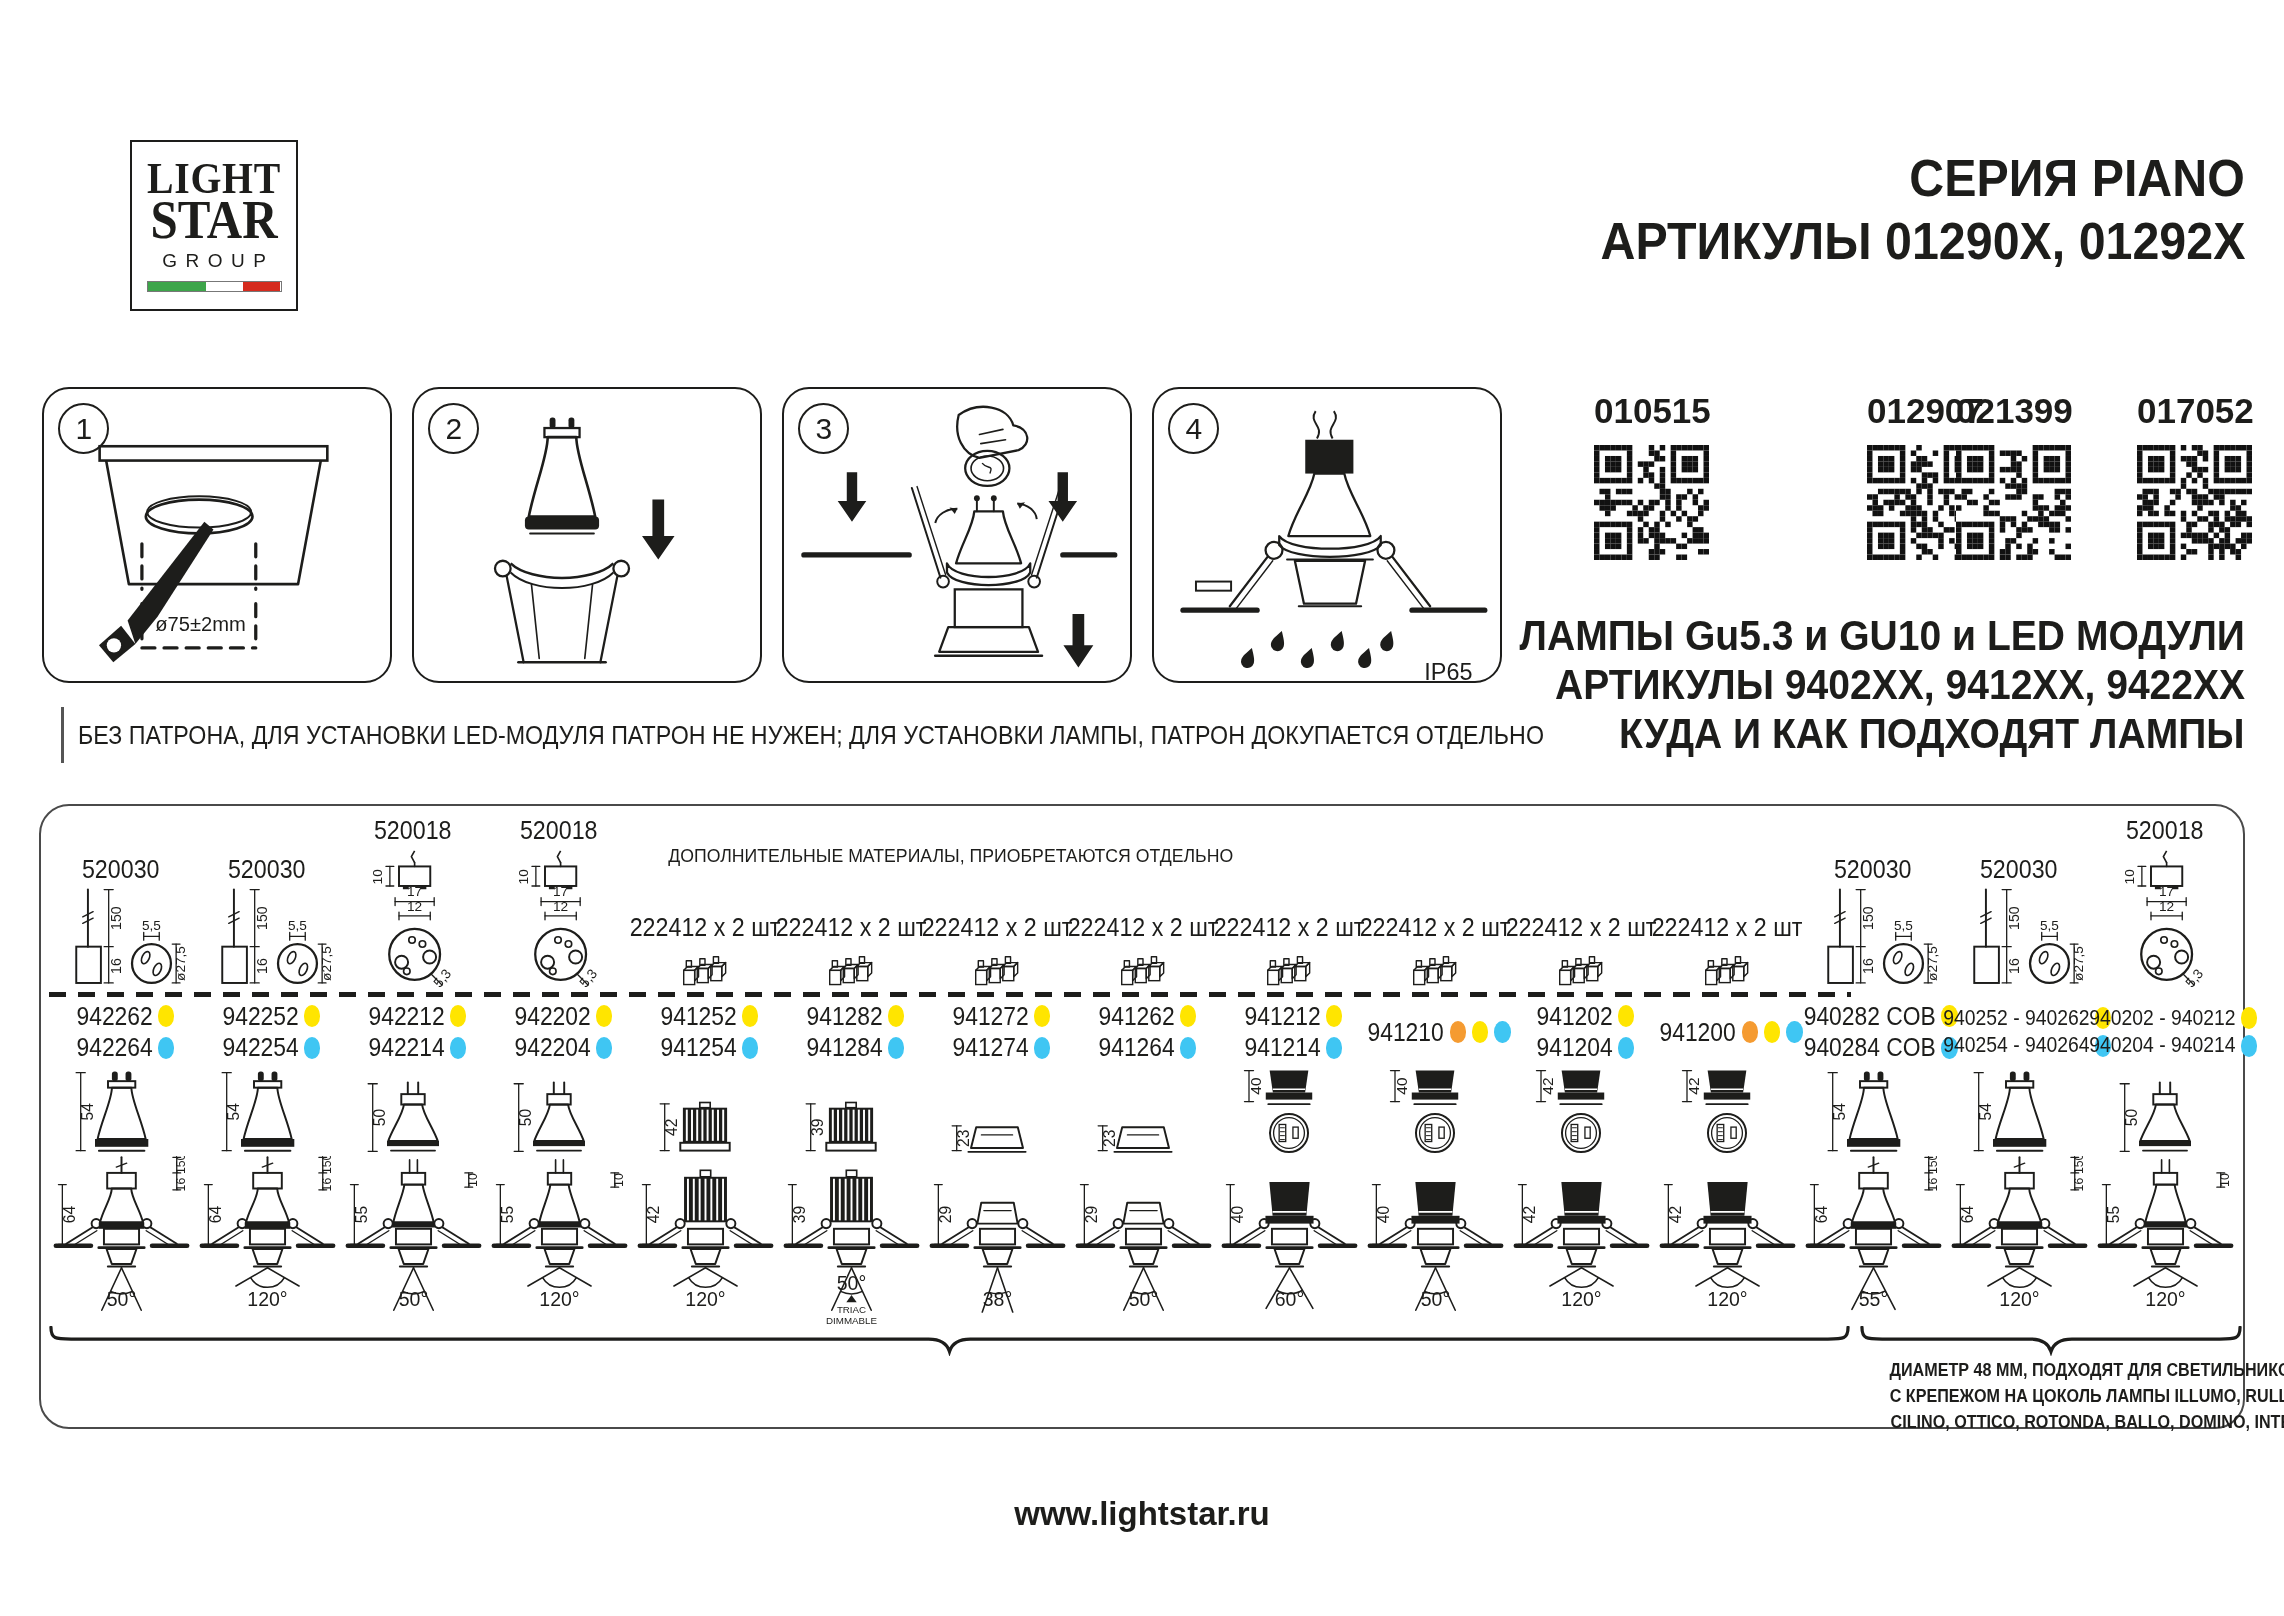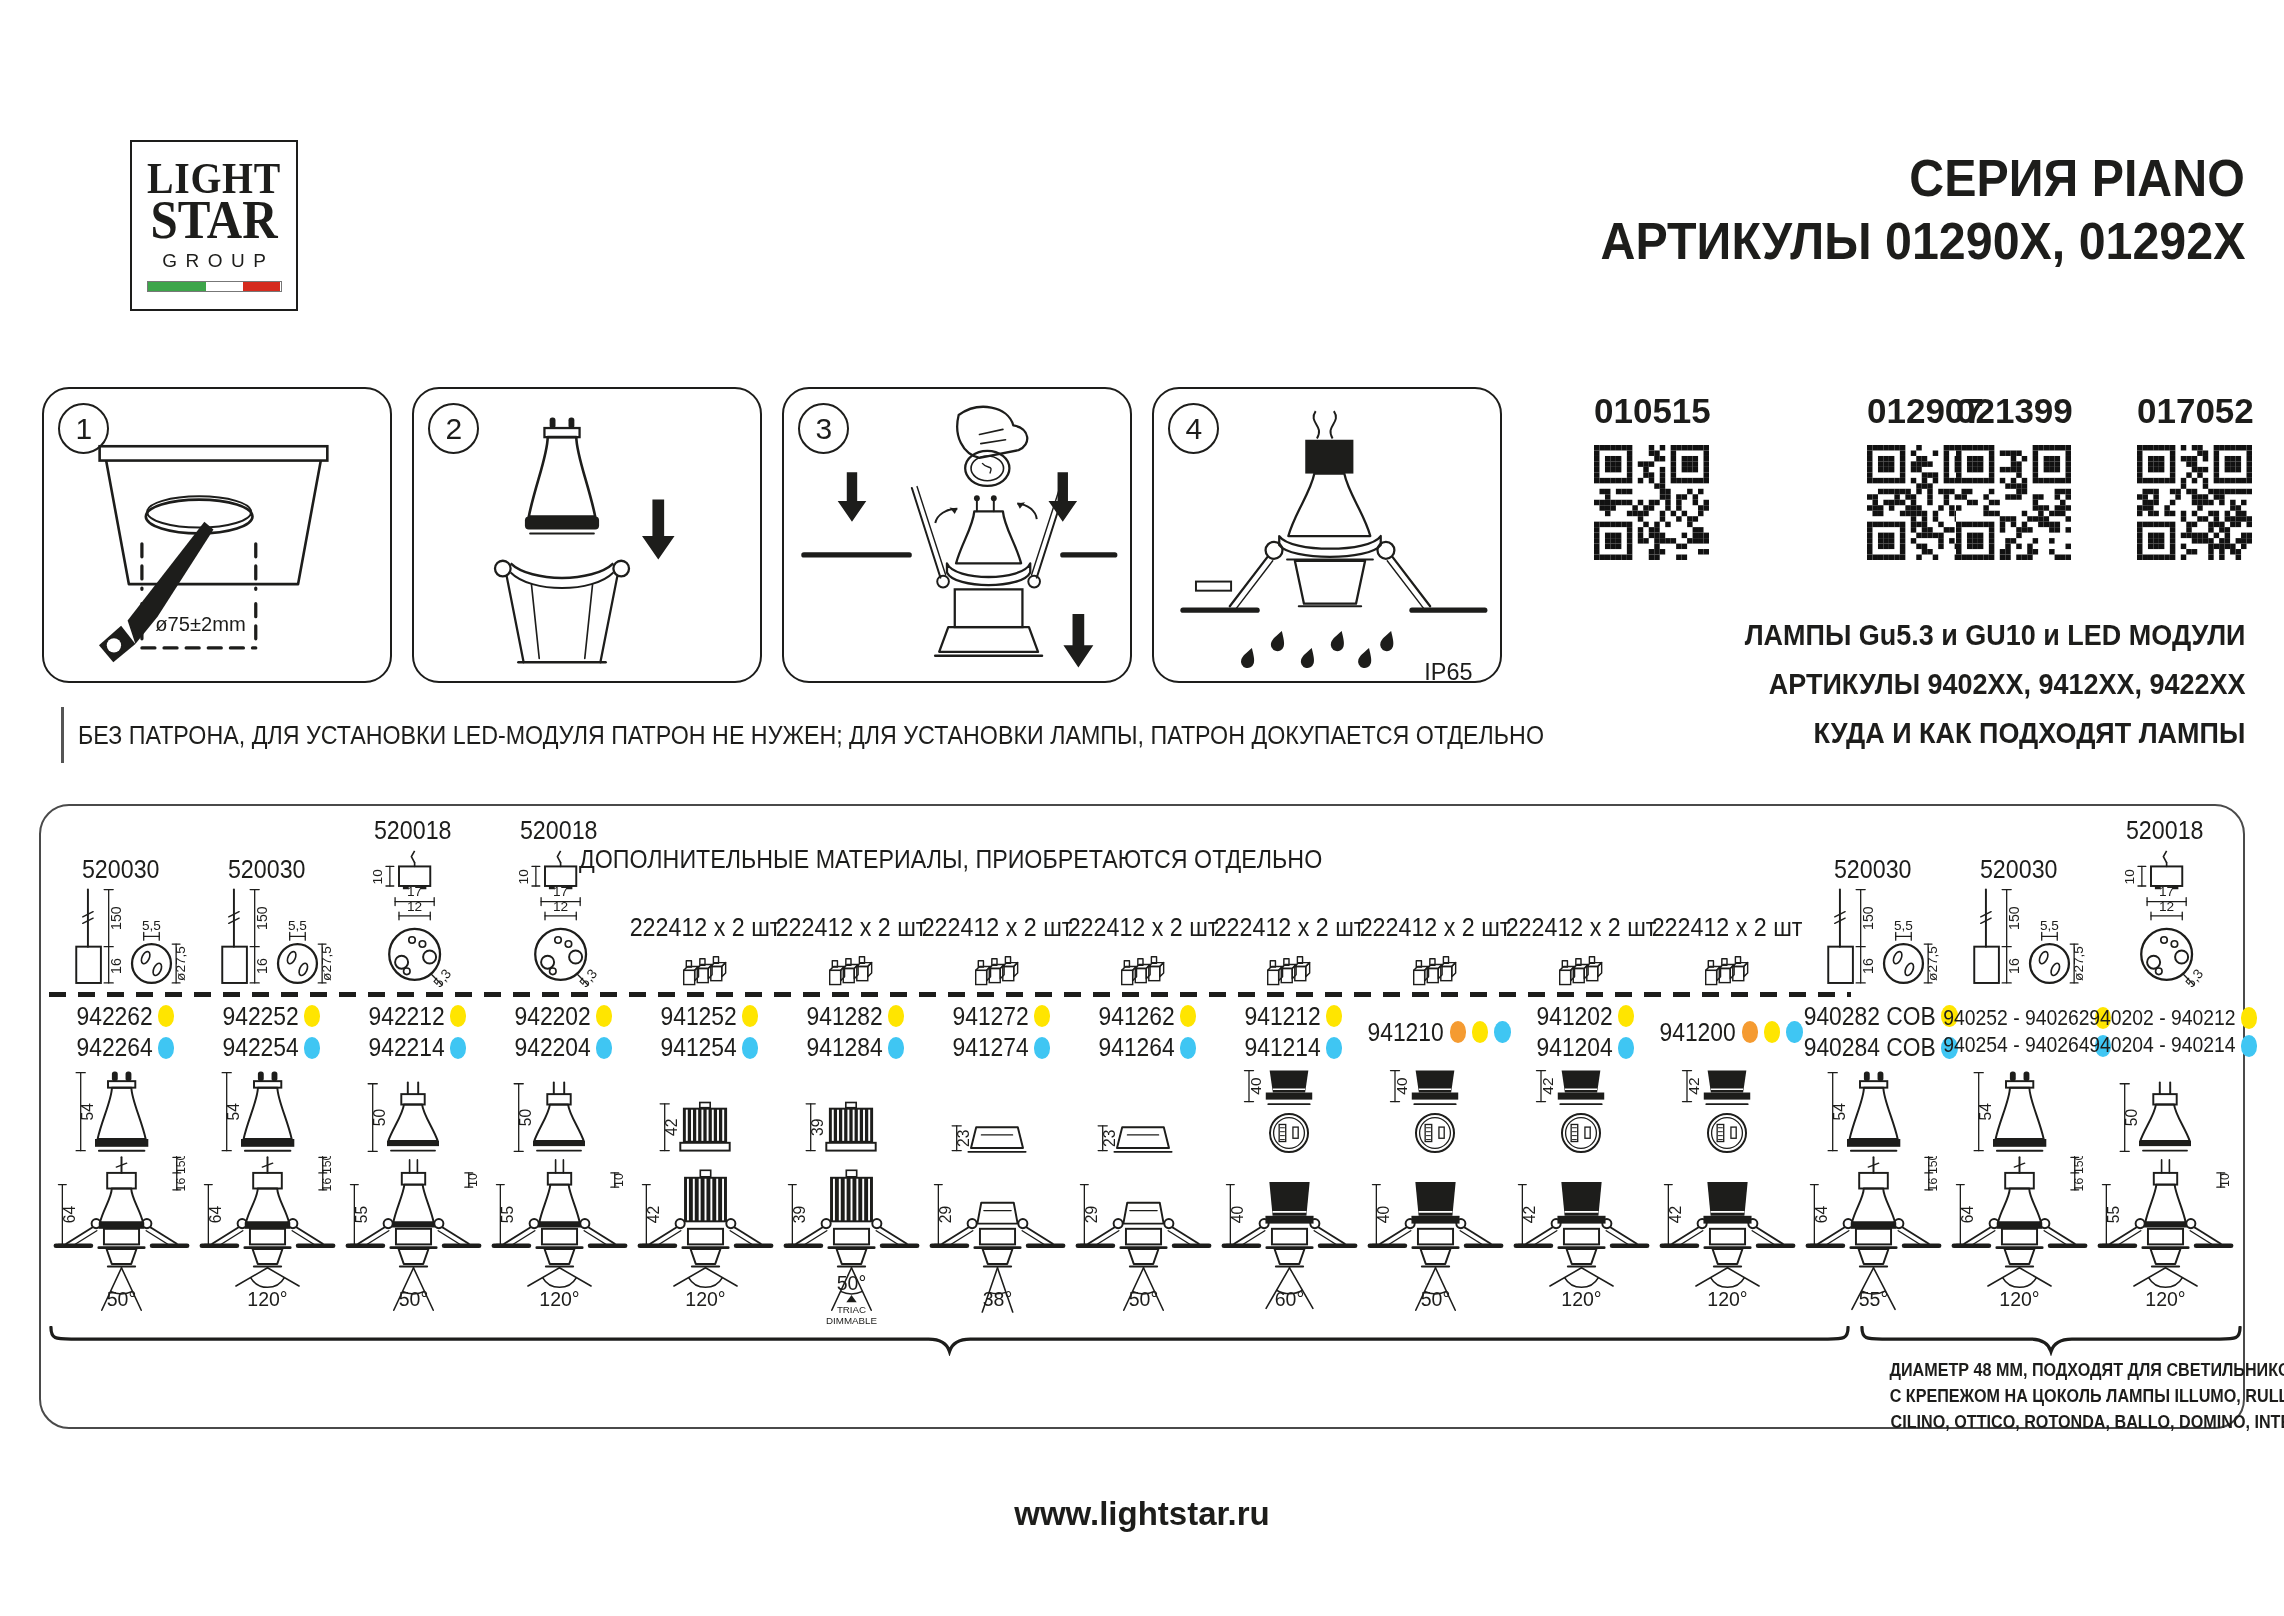--- a/index.html
+++ b/index.html
@@ -24,28 +24,28 @@
 
   
   .stepbox{top:387px;width:350px;height:296px;border:2.6px solid #1d1d1b;border-radius:27px;box-sizing:border-box;}
   .stepnum{position:absolute;left:14.3px;top:14.3px;width:47px;height:47px;border:2px solid #1d1d1b;border-radius:50%;
            font-size:30px;font-weight:400;display:flex;align-items:center;justify-content:center;}
   .stepsvg{position:absolute;left:0;top:0;}
 
   
   .qrcol{top:391px;width:115px;text-align:center;}
   .qrlabel{font-size:35px;font-weight:700;white-space:nowrap;margin-bottom:14.3px;}
-  .lampsinfo{right:39px;top:611px;text-align:right;font-size:29px;font-weight:700;line-height:49px;white-space:nowrap;}
+  .lampsinfo{right:39px;top:611px;text-align:right;font-size:42px;font-weight:700;line-height:49px;white-space:nowrap;}
 
   .noteline{left:61px;top:707px;width:2.6px;height:56px;background:#555;}
   .note{left:78px;top:721px;font-size:25px;font-weight:500;white-space:nowrap;}
 
   
   .tablebox{left:39px;top:804px;width:2206px;height:625px;border:2px solid #4a4a4a;border-radius:30px;box-sizing:border-box;}
-  .tabletitle{left:39px;top:845px;width:1824px;text-align:center;font-size:25px;font-weight:500;}
+  .tabletitle{left:39px;top:845px;width:1824px;text-align:center;font-size:19px;font-weight:500;}
   .dashline{left:49px;top:992px;width:1802px;height:4.6px;
             background:repeating-linear-gradient(90deg,#1d1d1b 0 17px,transparent 17px 29px);}
   .cols{left:48px;top:815px;width:2190px;display:flex;}
   .col{width:146px;display:flex;flex-direction:column;align-items:center;}
   .accband{height:174px;display:flex;flex-direction:column;align-items:center;}
   .acclabel{font-size:25px;font-weight:500;white-space:nowrap;transform:scaleX(.93);}
   .artband{height:68px;display:flex;flex-direction:column;justify-content:center;align-items:center;gap:2.6px;margin-top:9px;}
   .artrow{display:flex;align-items:center;white-space:nowrap;}
   .artcode{font-size:25.4px;font-weight:500;transform:scaleX(.9);transform-origin:right center;}
   .artcode.small{font-size:21.5px;}

